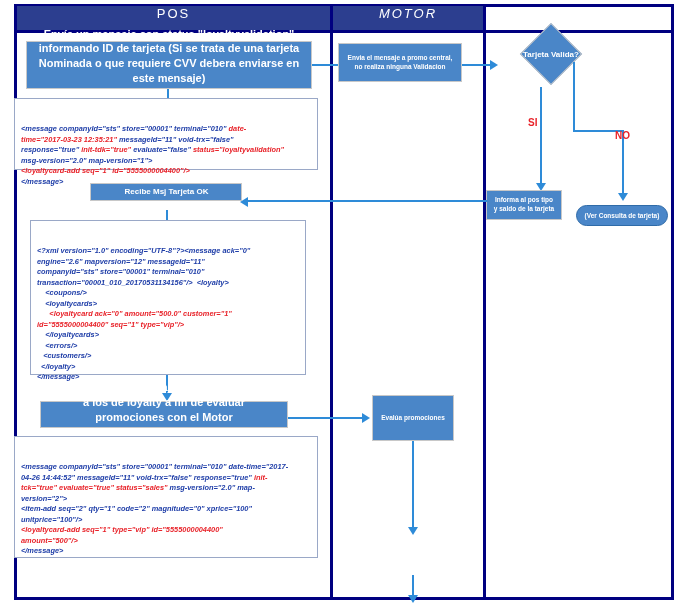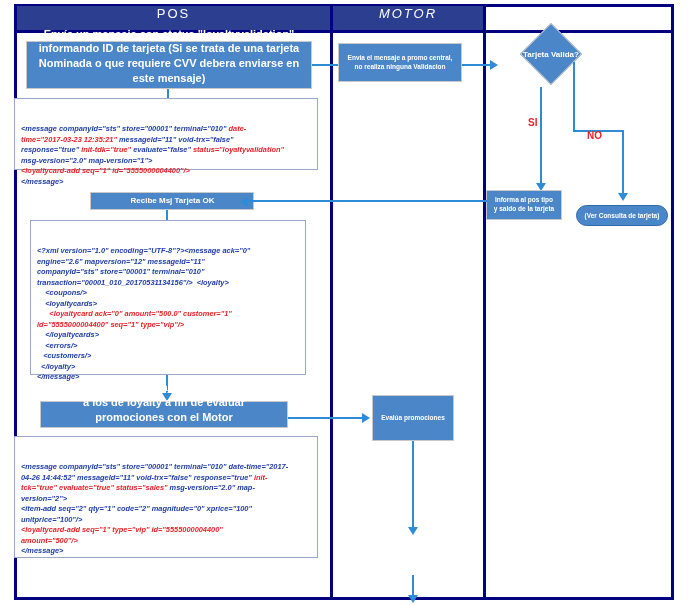--- a/index.html
+++ b/index.html
@@ -123,21 +123,21 @@
   <div class="pbox lg" style="left:26px;top:41px;width:286px;height:48px;">
     <span>Envía un mensaje con status "loyaltyvalidation" informando ID de tarjeta (Si se trata de una tarjeta Nominada o que requiere CVV debera enviarse en este mensaje)</span>
   </div>
 
   <div class="vline" style="left:167px;top:89px;height:9px;"></div>
 
   <div class="code" style="left:14px;top:98px;width:304px;height:72px;">
     <div><div><span class="b">&lt;message companyId="sts" store="00001" terminal="010" </span><span class="r">date-</span></div><div><span class="r">time="2017-03-23 12:35:21"</span><span class="b"> messageId="11" void-trx="false"</span></div><div><span class="b">response="true" </span><span class="r">init-tdk="true"</span><span class="b"> evaluate="false" </span><span class="r">status="loyaltyvalidation"</span></div><div><span class="b">msg-version="2.0" map-version="1"&gt;</span></div><div><span class="r">&lt;loyaltycard-add seq="1" id="5555000004400"/&gt;</span></div><div><span class="b">&lt;/message&gt;</span></div></div>
   </div>
 
-  <div class="pbox md" style="left:90px;top:192px;width:164px;height:18px;padding-left:7px;">
+  <div class="pbox md" style="left:90px;top:183px;width:152px;height:18px;padding-left:7px;">
     <span>Recibe Msj Tarjeta OK</span>
   </div>
 
   <div class="vline" style="left:166px;top:210px;height:10px;"></div>
 
   <div class="code" style="left:30px;top:220px;width:276px;height:155px;">
     <div><div><span class="b">&lt;?xml version="1.0" encoding="UTF-8"?&gt;&lt;message ack="0"</span></div><div><span class="b">engine="2.6" mapversion="12" messageId="11"</span></div><div><span class="b">companyId="sts" store="00001" terminal="010"</span></div><div><span class="b">transaction="00001_010_20170531134156"/&gt;  &lt;loyalty&gt;</span></div><div><span class="b">    &lt;coupons/&gt;</span></div><div><span class="b">    &lt;loyaltycards&gt;</span></div><div><span class="r">      &lt;loyaltycard ack="0" amount="500.0" customer="1"</span></div><div><span class="r">id="5555000004400" seq="1" type="vip"/&gt;</span></div><div><span class="b">    &lt;/loyaltycards&gt;</span></div><div><span class="b">    &lt;errors/&gt;</span></div><div><span class="b">   &lt;customers/&gt;</span></div><div><span class="b">  &lt;/loyalty&gt;</span></div><div><span class="b">&lt;/message&gt;</span></div></div>
   </div>
 
   <div class="vline" style="left:166px;top:375px;height:20px;"></div>
@@ -184,21 +184,21 @@
 
   <div class="pbox sm" style="left:486px;top:190px;width:76px;height:30px;">
     <span>Informa al pos tipo y saldo de la tarjeta</span>
   </div>
 
   <div class="hline" style="left:573px;top:62px;width:2px;"></div>
   <div class="vline" style="left:573px;top:62px;height:69px;"></div>
   <div class="hline" style="left:573px;top:130px;width:51px;"></div>
   <div class="vline" style="left:622px;top:130px;height:65px;"></div>
   <div class="arrow-d" style="left:618px;top:193px;"></div>
-  <div class="elabel" style="left:587px;top:130px;">NO</div>
+  <div class="elabel" style="left:615px;top:130px;">NO</div>
 
   <div class="rbox" style="left:576px;top:205px;width:92px;height:21px;">
     <span>(Ver Consulta de tarjeta)</span>
   </div>
 
   <div class="vline" style="left:485px;top:200px;height:2px;"></div>
   <div class="hline" style="left:248px;top:200px;width:238px;"></div>
   <div class="arrow-l" style="left:240px;top:197px;"></div>
 
 </div>

